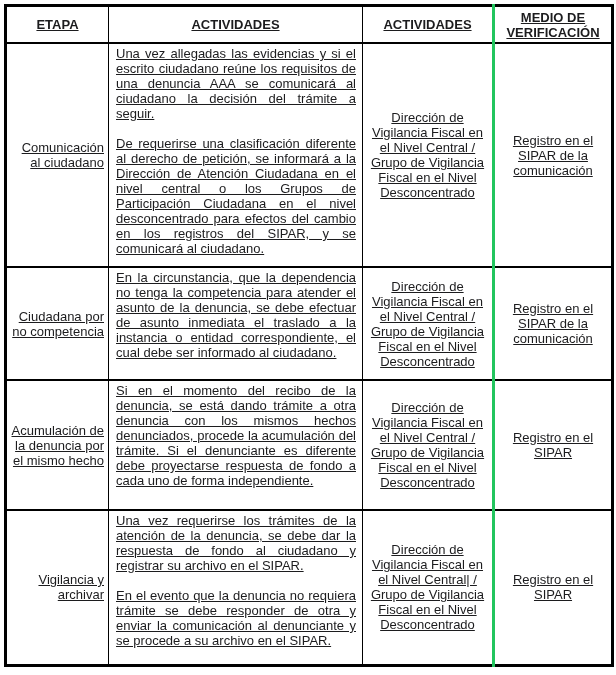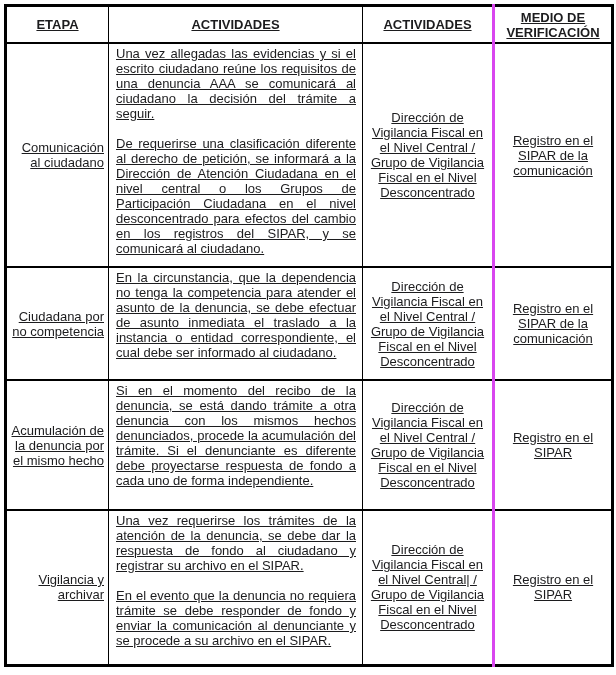--- a/index.html
+++ b/index.html
@@ -27,21 +27,21 @@
 
   th, td {
     border: 1px solid #000;
     font-size: 13px;
     overflow: hidden;
   }
   
   thead th { border-bottom: 2px solid #000; }
   tbody tr + tr td { border-top: 2px solid #000; }
   
-  th:nth-child(4), td:nth-child(4) { border-left: 3px solid #d946ef; }
+  th:nth-child(4), td:nth-child(4) { border-left: 3px solid #22c55e; }
 
   thead th {
     font-weight: bold;
     text-align: center;
     vertical-align: middle;
     height: 33px;
     line-height: 15px;
     padding: 1px 4px;
   }
   tbody tr:nth-child(1) { height: 221px; }
@@ -111,19 +111,19 @@
       <td class="activ">
         <p>Si en el momento del recibo de la denuncia, se está dando trámite a otra denuncia con los mismos hechos denunciados, procede la acumulación del trámite. Si el denunciante es diferente debe proyectarse respuesta de fondo a cada uno de forma independiente.</p>
       </td>
       <td class="resp">Dirección de Vigilancia Fiscal en el Nivel Central / Grupo de Vigilancia Fiscal en el Nivel Desconcentrado</td>
       <td class="medio">Registro en el SIPAR</td>
     </tr>
     <tr>
       <td class="etapa">Vigilancia y archivar</td>
       <td class="activ">
         <p>Una vez requerirse los trámites de la atención de la denuncia, se debe dar la respuesta de fondo al ciudadano y registrar su archivo en el SIPAR.</p>
-        <p>En el evento que la denuncia no requiera trámite se debe responder de fondo y enviar la comunicación al denunciante y se procede a su archivo en el SIPAR.</p>
+        <p>En el evento que la denuncia no requiera trámite se debe responder de otra y enviar la comunicación al denunciante y se procede a su archivo en el SIPAR.</p>
       </td>
       <td class="resp">Dirección de Vigilancia Fiscal en el Nivel Central| / Grupo de Vigilancia Fiscal en el Nivel Desconcentrado</td>
       <td class="medio">Registro en el SIPAR</td>
     </tr>
   </tbody>
 </table>
 
 </body></html>

